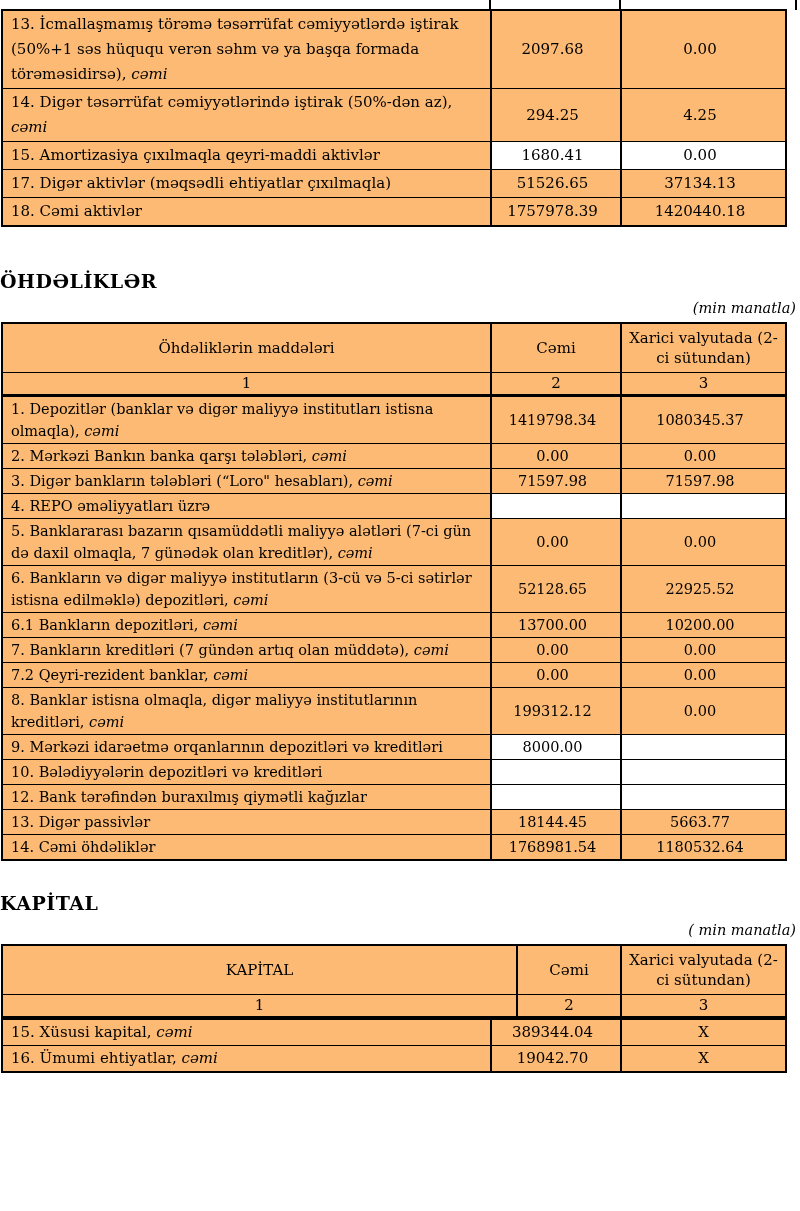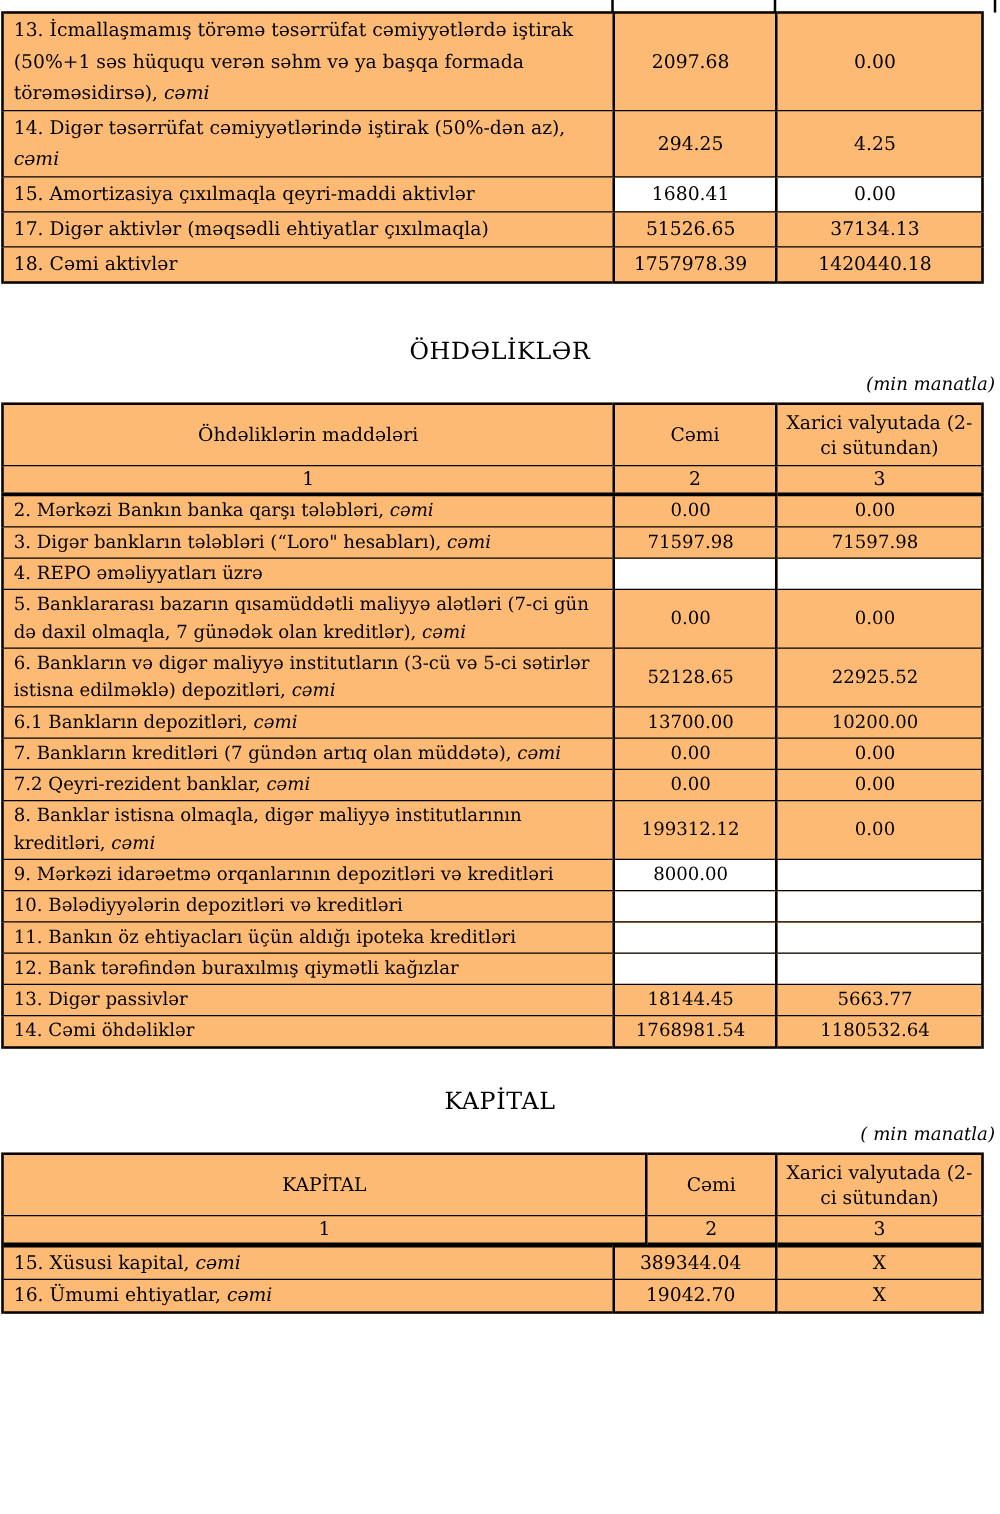--- a/index.html
+++ b/index.html
@@ -50,21 +50,21 @@
   tr.numrow td{text-align:center;line-height:19px;padding:1px;font-size:15px;border-bottom-width:3px;}
 
   
   .cap-wrap{line-height:0;}
   .t-cap-head{border-bottom-width:0;}
   .t-cap-head tr.numrow td{border-bottom-width:0;}
   .t-cap-body{border-top:3px solid #000;}
   .t-cap-body td{font-size:15px;line-height:23px;}
 
   .sec-title{
-    text-align:center;font-weight:normal;font-size:19px;
+    font-weight:bold;font-size:19px;
     letter-spacing:0.5px;margin:42px 0 6px 0;line-height:24px;
   }
   .sec-title.cap{margin-top:30px;}
   .note{
     text-align:right;font-style:italic;font-size:14.5px;
     margin:0 4px 5px 0;line-height:18px;padding-left:24px;
   }
 </style>
 </head>
 <body>
@@ -126,20 +126,25 @@
         <td>Xarici valyutada (2-ci sütundan)</td>
       </tr>
       <tr class="numrow">
         <td>1</td>
         <td>2</td>
         <td>3</td>
       </tr>
     </thead>
     <tbody id="liab-body">
         <tr>
+          <td class="lbl"><span>1. Depozitlər (banklar və digər maliyyə institutları istisna olmaqla),</span> <i>cəmi</i></td>
+          <td class="num">1419798.34</td>
+          <td class="num">1080345.37</td>
+        </tr>
+        <tr>
           <td class="lbl"><span>2. Mərkəzi Bankın banka qarşı tələbləri,</span> <i>cəmi</i></td>
           <td class="num">0.00</td>
           <td class="num">0.00</td>
         </tr>
         <tr>
           <td class="lbl"><span>3. Digər bankların tələbləri (“Loro" hesabları),</span> <i>cəmi</i></td>
           <td class="num">71597.98</td>
           <td class="num">71597.98</td>
         </tr>
         <tr>
@@ -177,25 +182,20 @@
           <td class="num">199312.12</td>
           <td class="num">0.00</td>
         </tr>
         <tr>
           <td class="lbl"><span>9. Mərkəzi idarəetmə orqanlarının depozitləri və kreditləri</span></td>
           <td class="num wht">8000.00</td>
           <td class="num wht"></td>
         </tr>
         <tr>
           <td class="lbl"><span>10. Bələdiyyələrin depozitləri və kreditləri</span></td>
-          <td class="num wht"></td>
-          <td class="num wht"></td>
-        </tr>
-        <tr>
-          <td class="lbl"><span>11. Bankın öz ehtiyacları üçün aldığı ipoteka kreditləri</span></td>
           <td class="num wht"></td>
           <td class="num wht"></td>
         </tr>
         <tr>
           <td class="lbl"><span>12. Bank tərəfindən buraxılmış qiymətli kağızlar</span></td>
           <td class="num wht"></td>
           <td class="num wht"></td>
         </tr>
         <tr>
           <td class="lbl"><span>13. Digər passivlər</span></td>

